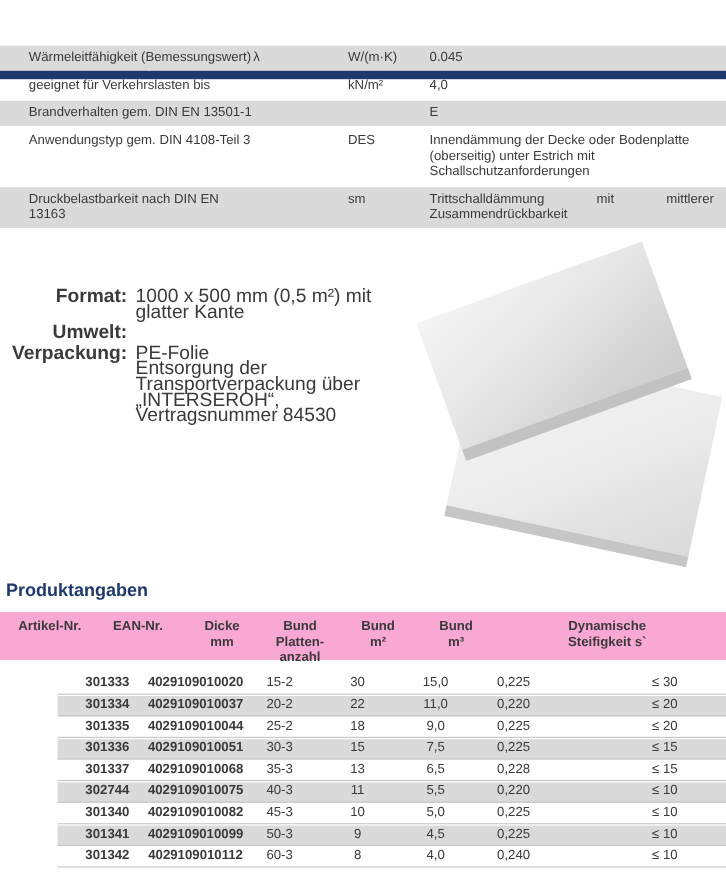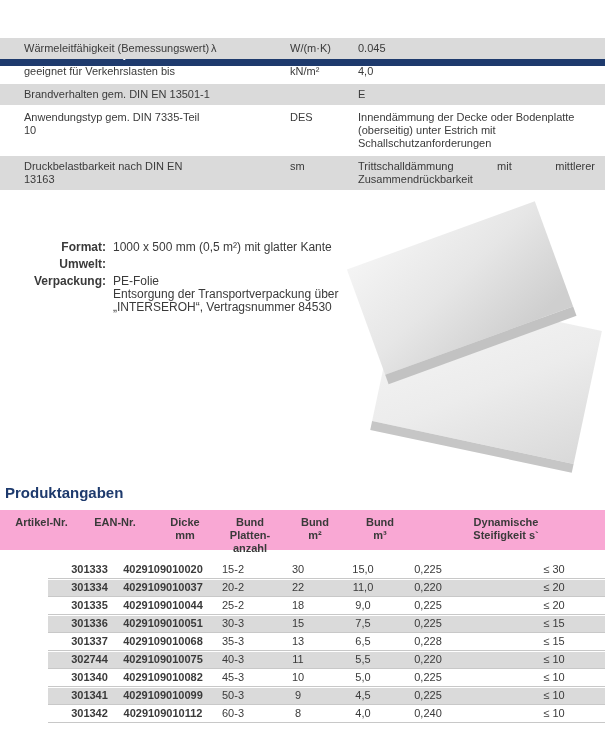--- a/index.html
+++ b/index.html
@@ -13,21 +13,21 @@
   .titlebar .t-left { left:8px; }
   .titlebar .t-right { left:352px; }
 
   
   .spec { position:absolute; top:38px; left:0; width:605px; font-size:11px; line-height:13px; }
   .spec-row { display:grid; grid-template-columns:187px 79px 68px 1fr; padding:4px 10px 4px 24px; margin-bottom:2px; }
   .spec-row.gray { background:#dadada; }
   .spec-row:nth-child(5) .spec-value { text-align:justify; }
 
   
-  .details { position:absolute; top:241px; left:0; width:345px; font-size:12px; line-height:13px; }
+  .details { position:absolute; top:241px; left:0; width:345px; font-size:16px; line-height:13px; }
   .details-row { display:grid; grid-template-columns:106px 1fr; column-gap:7px; margin-bottom:4px; }
   .details-label { font-weight:bold; text-align:right; }
 
   
   .photo { position:absolute; top:196px; left:342px; width:262px; height:280px; }
 
   
   .product-heading { position:absolute; top:484px; left:5px; font-size:15px; font-weight:bold; color:#1e3a6d; }
   .ptable-head { position:absolute; top:510px; left:0; width:605px; height:40px; background:#f9a8d4;
                  display:grid; grid-template-columns:67px 80px 60px 70px 60px 70px 182px;
@@ -62,21 +62,21 @@
       <div class="spec-unit">kN/m²</div>
       <div class="spec-value">4,0</div>
     </div>
     <div class="spec-row gray">
       <div class="spec-label">Brandverhalten gem. DIN EN 13501-1</div>
       <div class="spec-symbol"></div>
       <div class="spec-unit"></div>
       <div class="spec-value">E</div>
     </div>
     <div class="spec-row">
-      <div class="spec-label">Anwendungstyp gem. DIN 7335-Teil 10</div>
+      <div class="spec-label">Anwendungstyp gem. DIN 4108-Teil 3</div>
       <div class="spec-symbol"></div>
       <div class="spec-unit">DES</div>
       <div class="spec-value">Innendämmung der Decke oder Bodenplatte (oberseitig) unter Estrich mit Schallschutzanforderungen</div>
     </div>
     <div class="spec-row gray">
       <div class="spec-label">Druckbelastbarkeit nach DIN EN 13163</div>
       <div class="spec-symbol"></div>
       <div class="spec-unit">sm</div>
       <div class="spec-value">Trittschalldämmung mit mittlerer Zusammendrückbarkeit</div>
     </div>

